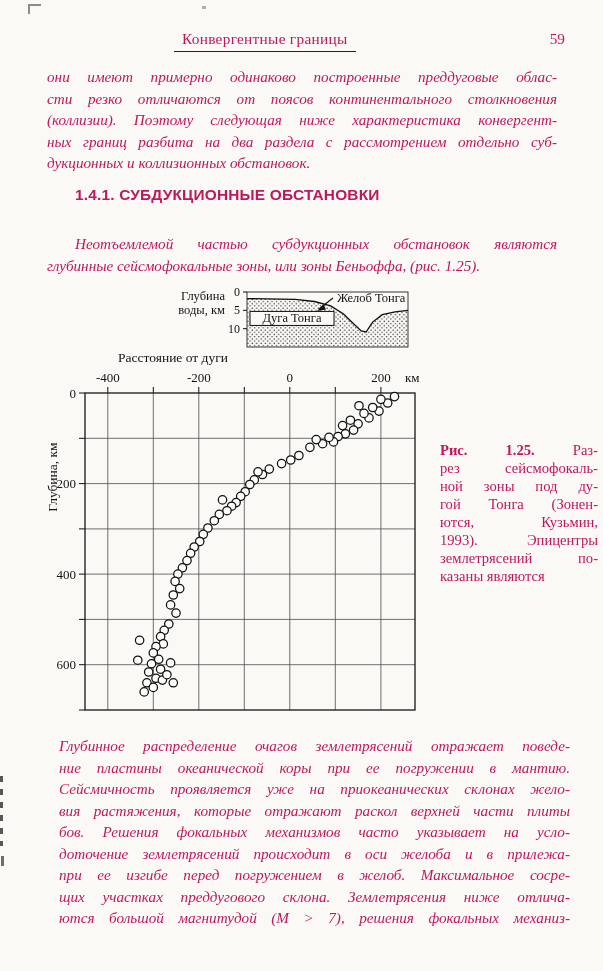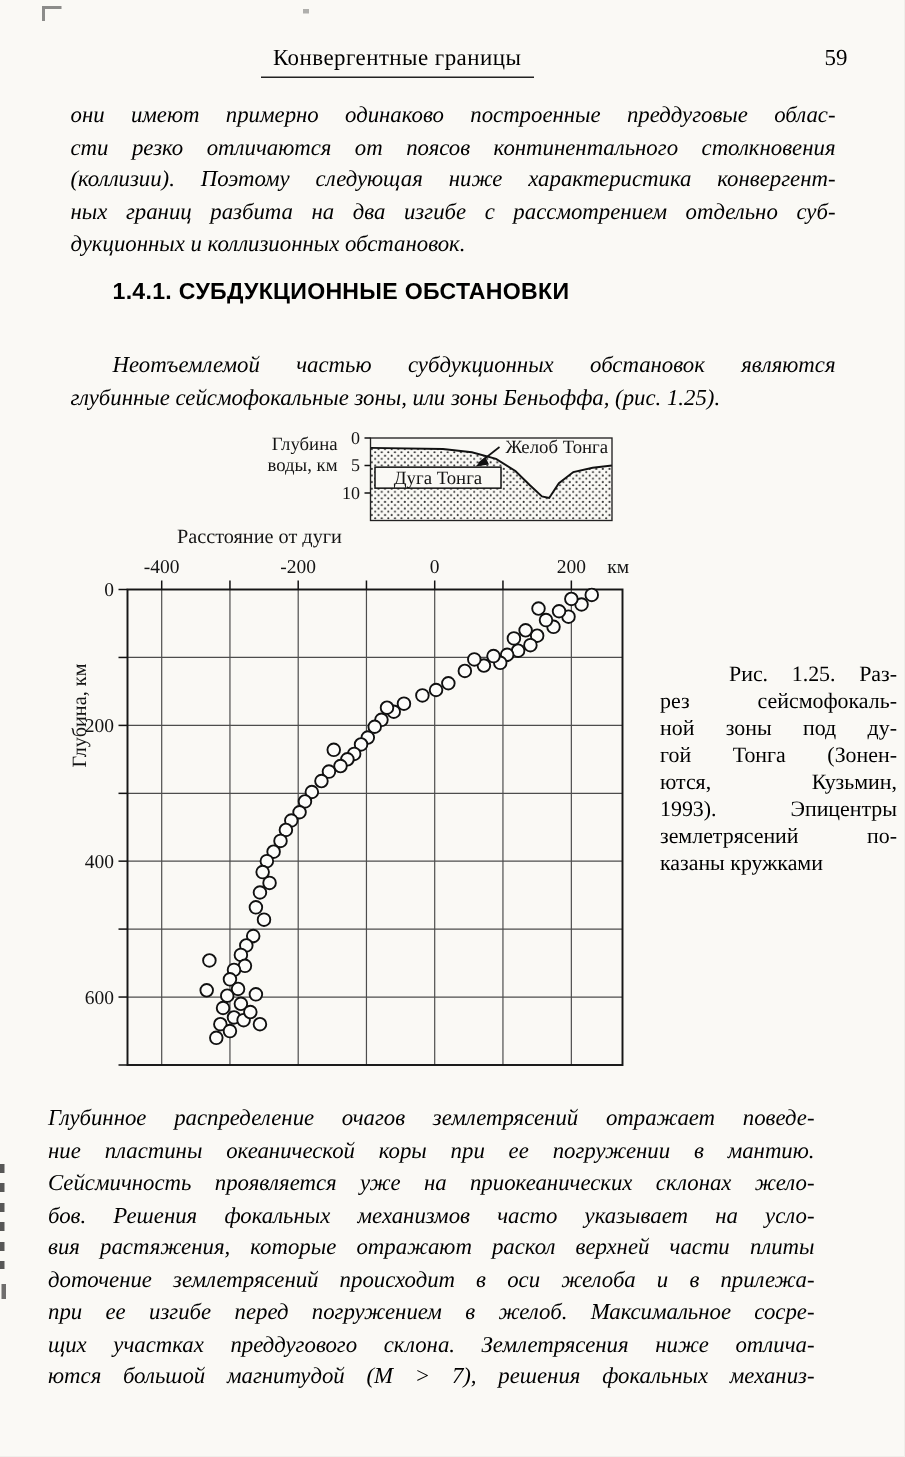--- a/index.html
+++ b/index.html
@@ -1,18 +1,18 @@
 <!DOCTYPE html>
 <html><head>
 <meta charset="utf-8">
 <style>
   html,body{margin:0;padding:0;background:#e8e6e1;}
   #page{
     position:relative;width:603px;height:971px;margin:0 auto;
-    background:#faf9f5;color:#000000;overflow:hidden;
+    background:#faf9f5;color:#be185d;overflow:hidden;
     font-family:"Liberation Serif",serif;
   }
   
   .runhead-title{
     position:absolute;left:174px;top:30px;font-size:15.3px;letter-spacing:.3px;
     border-bottom:1.3px solid #222;padding:0 8px 3px 8px;
   }
   .runhead-num{position:absolute;right:38px;top:30px;font-size:15.3px;}
   
   .para{position:absolute;width:510px;font-size:15.2px;font-style:italic;}
@@ -20,21 +20,21 @@
   .jline.lastline{text-align-last:left;}
   [data-name="paragraph-2"] .jline:first-child{text-indent:28px;}
   
   .sect{
     position:absolute;left:75px;top:186px;
     font-family:"Liberation Sans",sans-serif;font-weight:bold;font-size:15.4px;letter-spacing:.2px;
   }
   
   .caption{position:absolute;left:440px;top:441px;width:158px;font-size:14.6px;}
   .caption .jline{line-height:18px;}
-  .b{font-weight:normal;margin-left:46px;}
+  .b{font-weight:bold;}
   
   #figure-svg{position:absolute;left:40px;top:285px;}
   #figure-svg text{font-family:"Liberation Serif",serif;fill:#141414;}
   #figure-svg .tick{font-size:12px;}
   #figure-svg .tick2{font-size:13px;}
   #figure-svg .lbl{font-size:12.5px;}
   #figure-svg .lbl2{font-size:13.5px;}
   
   .art1{position:absolute;left:28px;top:4px;width:11px;height:8px;border-left:2.5px solid #444;border-top:2.5px solid #444;opacity:.6;}
   .art2{position:absolute;left:0;top:776px;width:3px;height:70px;opacity:.8;
@@ -52,21 +52,21 @@
   <div class="art3" data-name="scan-artifact"></div>
   <div class="art4" data-name="scan-artifact"></div>
 
   <div class="runhead-title" data-name="running-head-title">Конвергентные границы</div>
   <div class="runhead-num" data-name="page-number">59</div>
 
   <div class="para" style="left:47px;top:66px;" data-name="paragraph-1">
       <div class="jline">они имеют примерно одинаково построенные преддуговые облас-</div>
       <div class="jline">сти резко отличаются от поясов континентального столкновения</div>
       <div class="jline">(коллизии). Поэтому следующая ниже характеристика конвергент-</div>
-      <div class="jline">ных границ разбита на два изгибе с рассмотрением отдельно суб-</div>
+      <div class="jline">ных границ разбита на два раздела с рассмотрением отдельно суб-</div>
       <div class="jline lastline">дукционных и коллизионных обстановок.</div>
     </div>
 
   <div class="sect" data-name="section-heading">1.4.1. СУБДУКЦИОННЫЕ ОБСТАНОВКИ</div>
 
   <div class="para" style="left:47px;top:233px;" data-name="paragraph-2">
       <div class="jline">Неотъемлемой частью субдукционных обстановок являются</div>
       <div class="jline lastline">глубинные сейсмофокальные зоны, или зоны Беньоффа, (рис. 1.25).</div>
     </div>
 
@@ -204,28 +204,28 @@
     </svg>
 
   <div class="caption" data-name="figure-caption">
     <div class="jline" data-name="figure-caption-first-line"><span class="b" data-name="figure-caption-label">Рис. 1.25.</span> <span data-name="figure-caption-text">Раз-</span></div>
   <div class="jline">рез сейсмофокаль-</div>
       <div class="jline">ной зоны под ду-</div>
       <div class="jline">гой Тонга (Зонен-</div>
       <div class="jline">ются, Кузьмин,</div>
       <div class="jline">1993). Эпицентры</div>
       <div class="jline">землетрясений по-</div>
-      <div class="jline lastline">казаны кружками</div>
-    </div>
-
-  <div class="para" style="left:32px;top:735px;width:511px;" data-name="paragraph-3">
+      <div class="jline lastline">казаны являются</div>
+    </div>
+
+  <div class="para" style="left:59px;top:735px;width:511px;" data-name="paragraph-3">
       <div class="jline">Глубинное распределение очагов землетрясений отражает поведе-</div>
       <div class="jline">ние пластины океанической коры при ее погружении в мантию.</div>
       <div class="jline">Сейсмичность проявляется уже на приокеанических склонах жело-</div>
+      <div class="jline">вия растяжения, которые отражают раскол верхней части плиты</div>
       <div class="jline">бов. Решения фокальных механизмов часто указывает на усло-</div>
-      <div class="jline">вия растяжения, которые отражают раскол верхней части плиты</div>
       <div class="jline">доточение землетрясений происходит в оси желоба и в прилежа-</div>
       <div class="jline">при ее изгибе перед погружением в желоб. Максимальное сосре-</div>
       <div class="jline">щих участках преддугового склона. Землетрясения ниже отлича-</div>
       <div class="jline">ются большой магнитудой (М &gt; 7), решения фокальных механиз-</div>
     </div>
 
 </div>
 
 </body></html>

